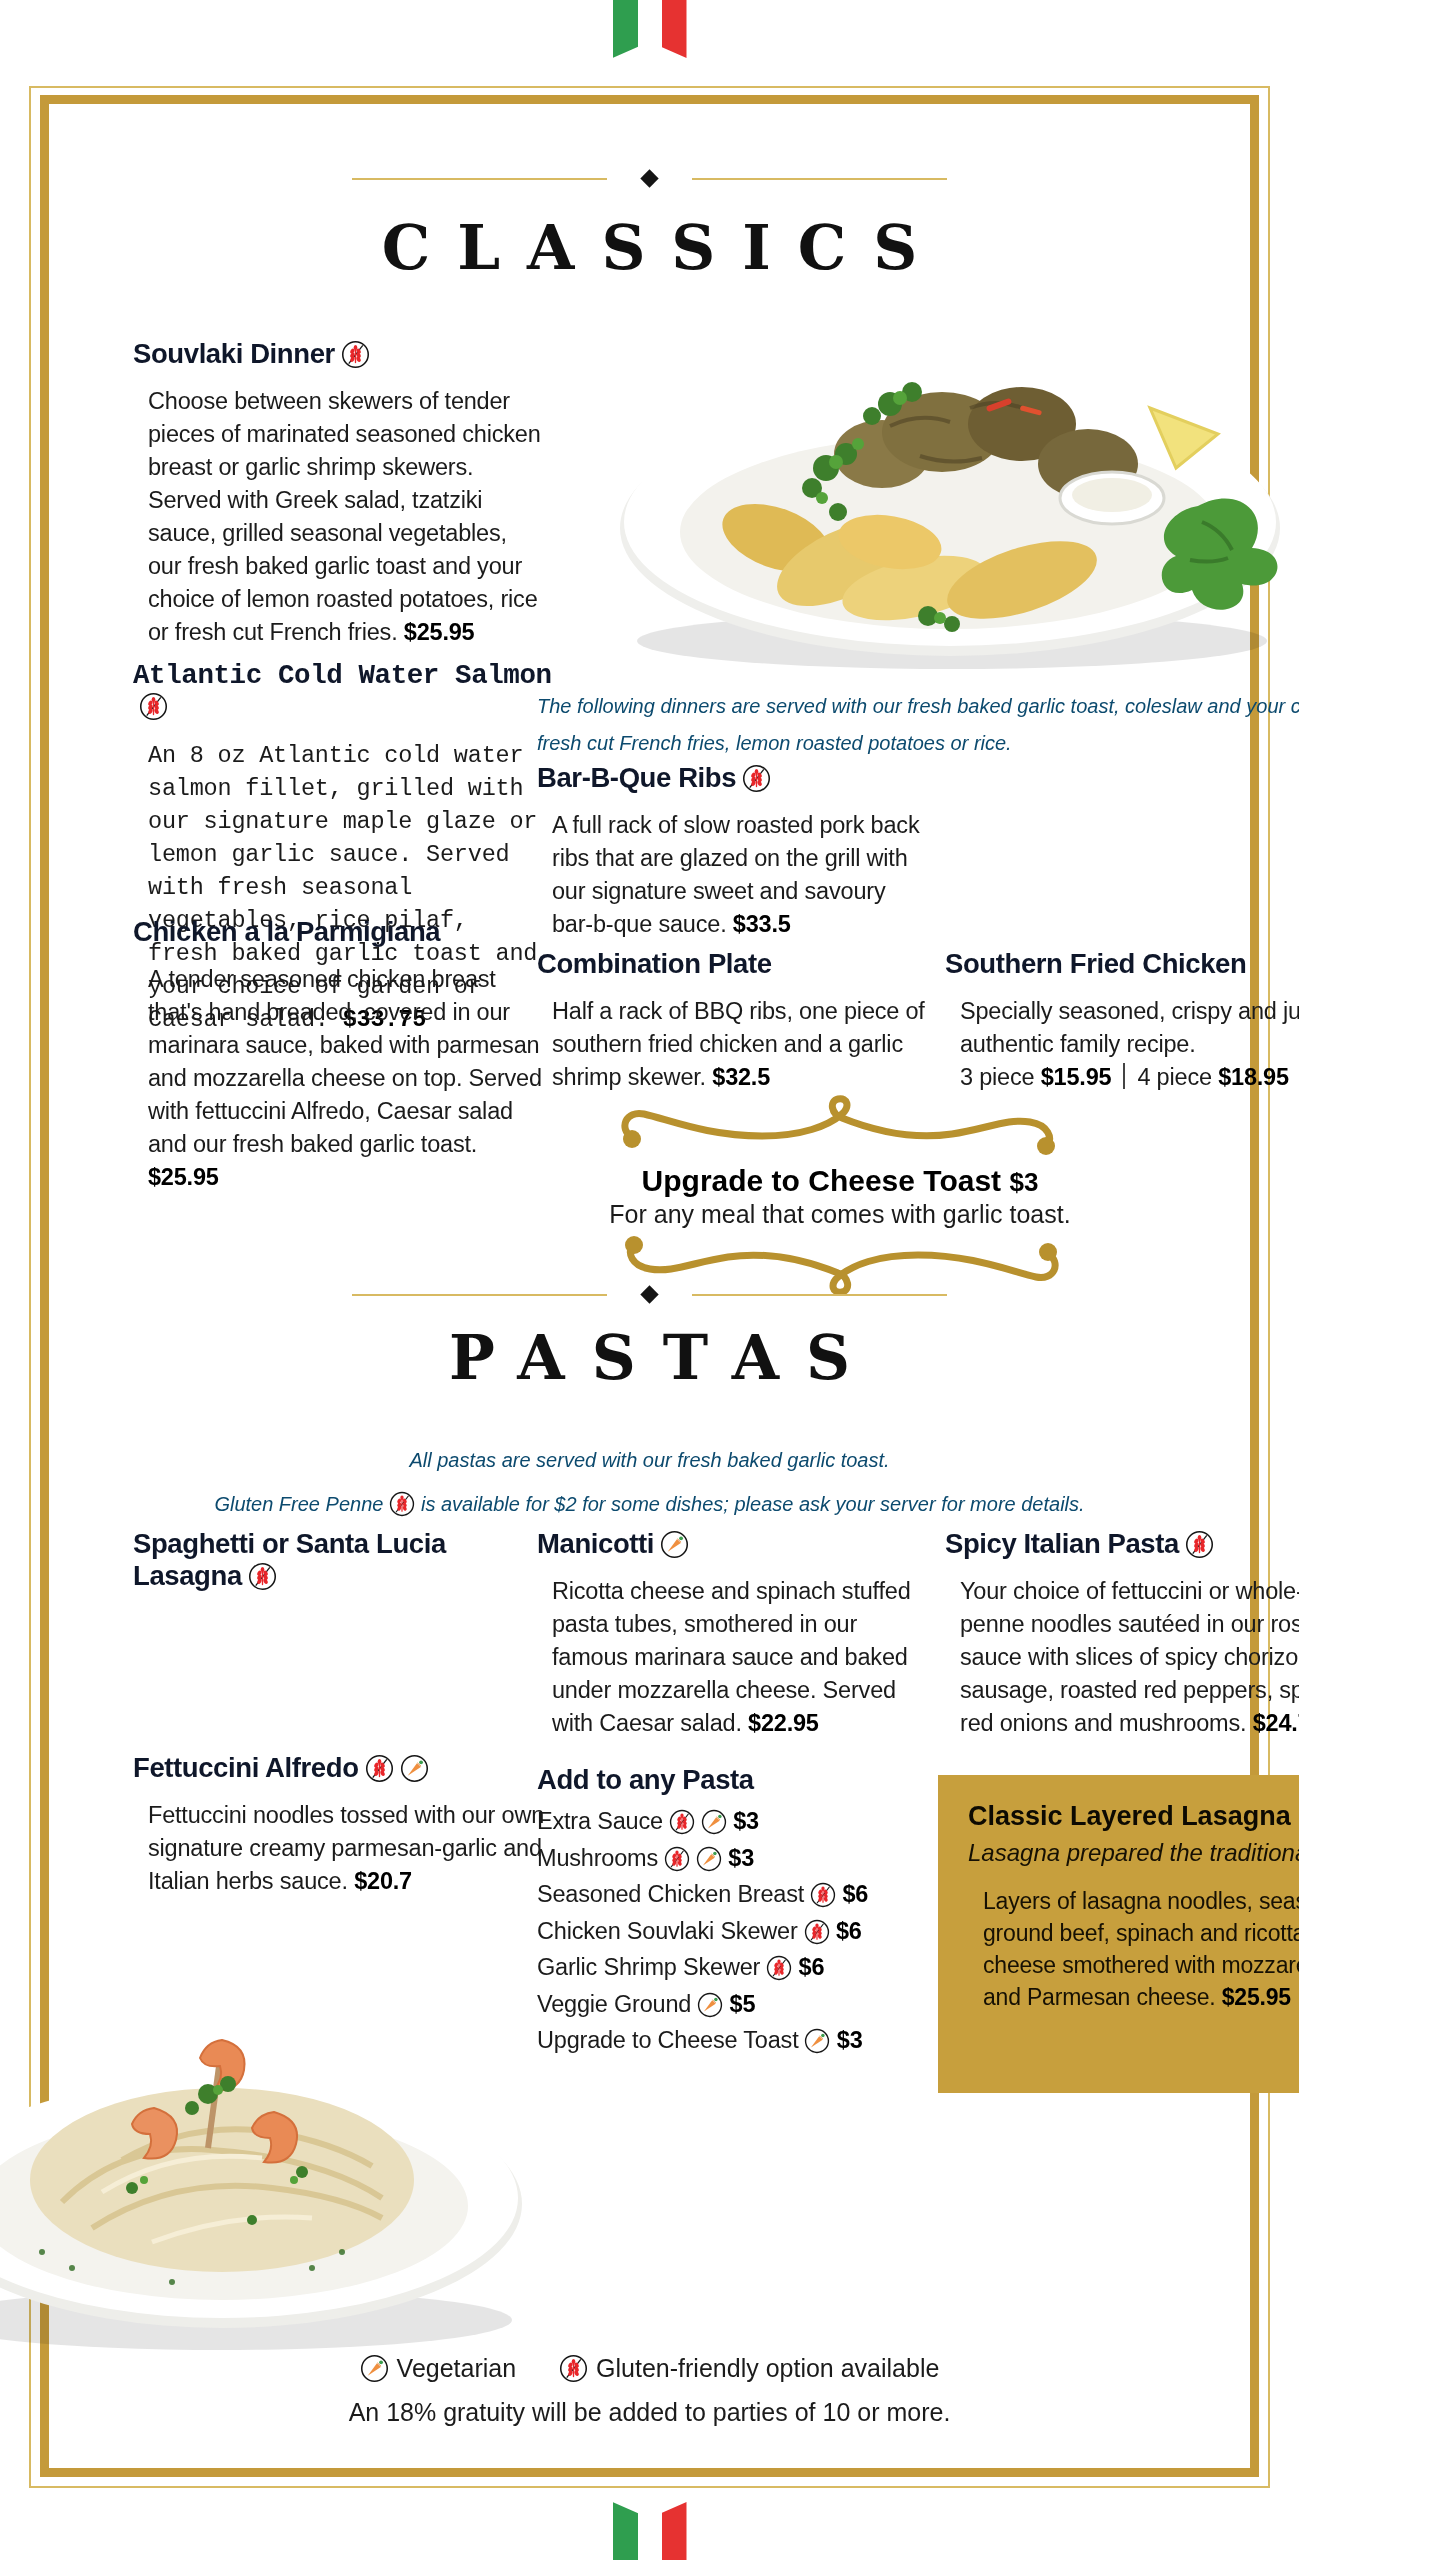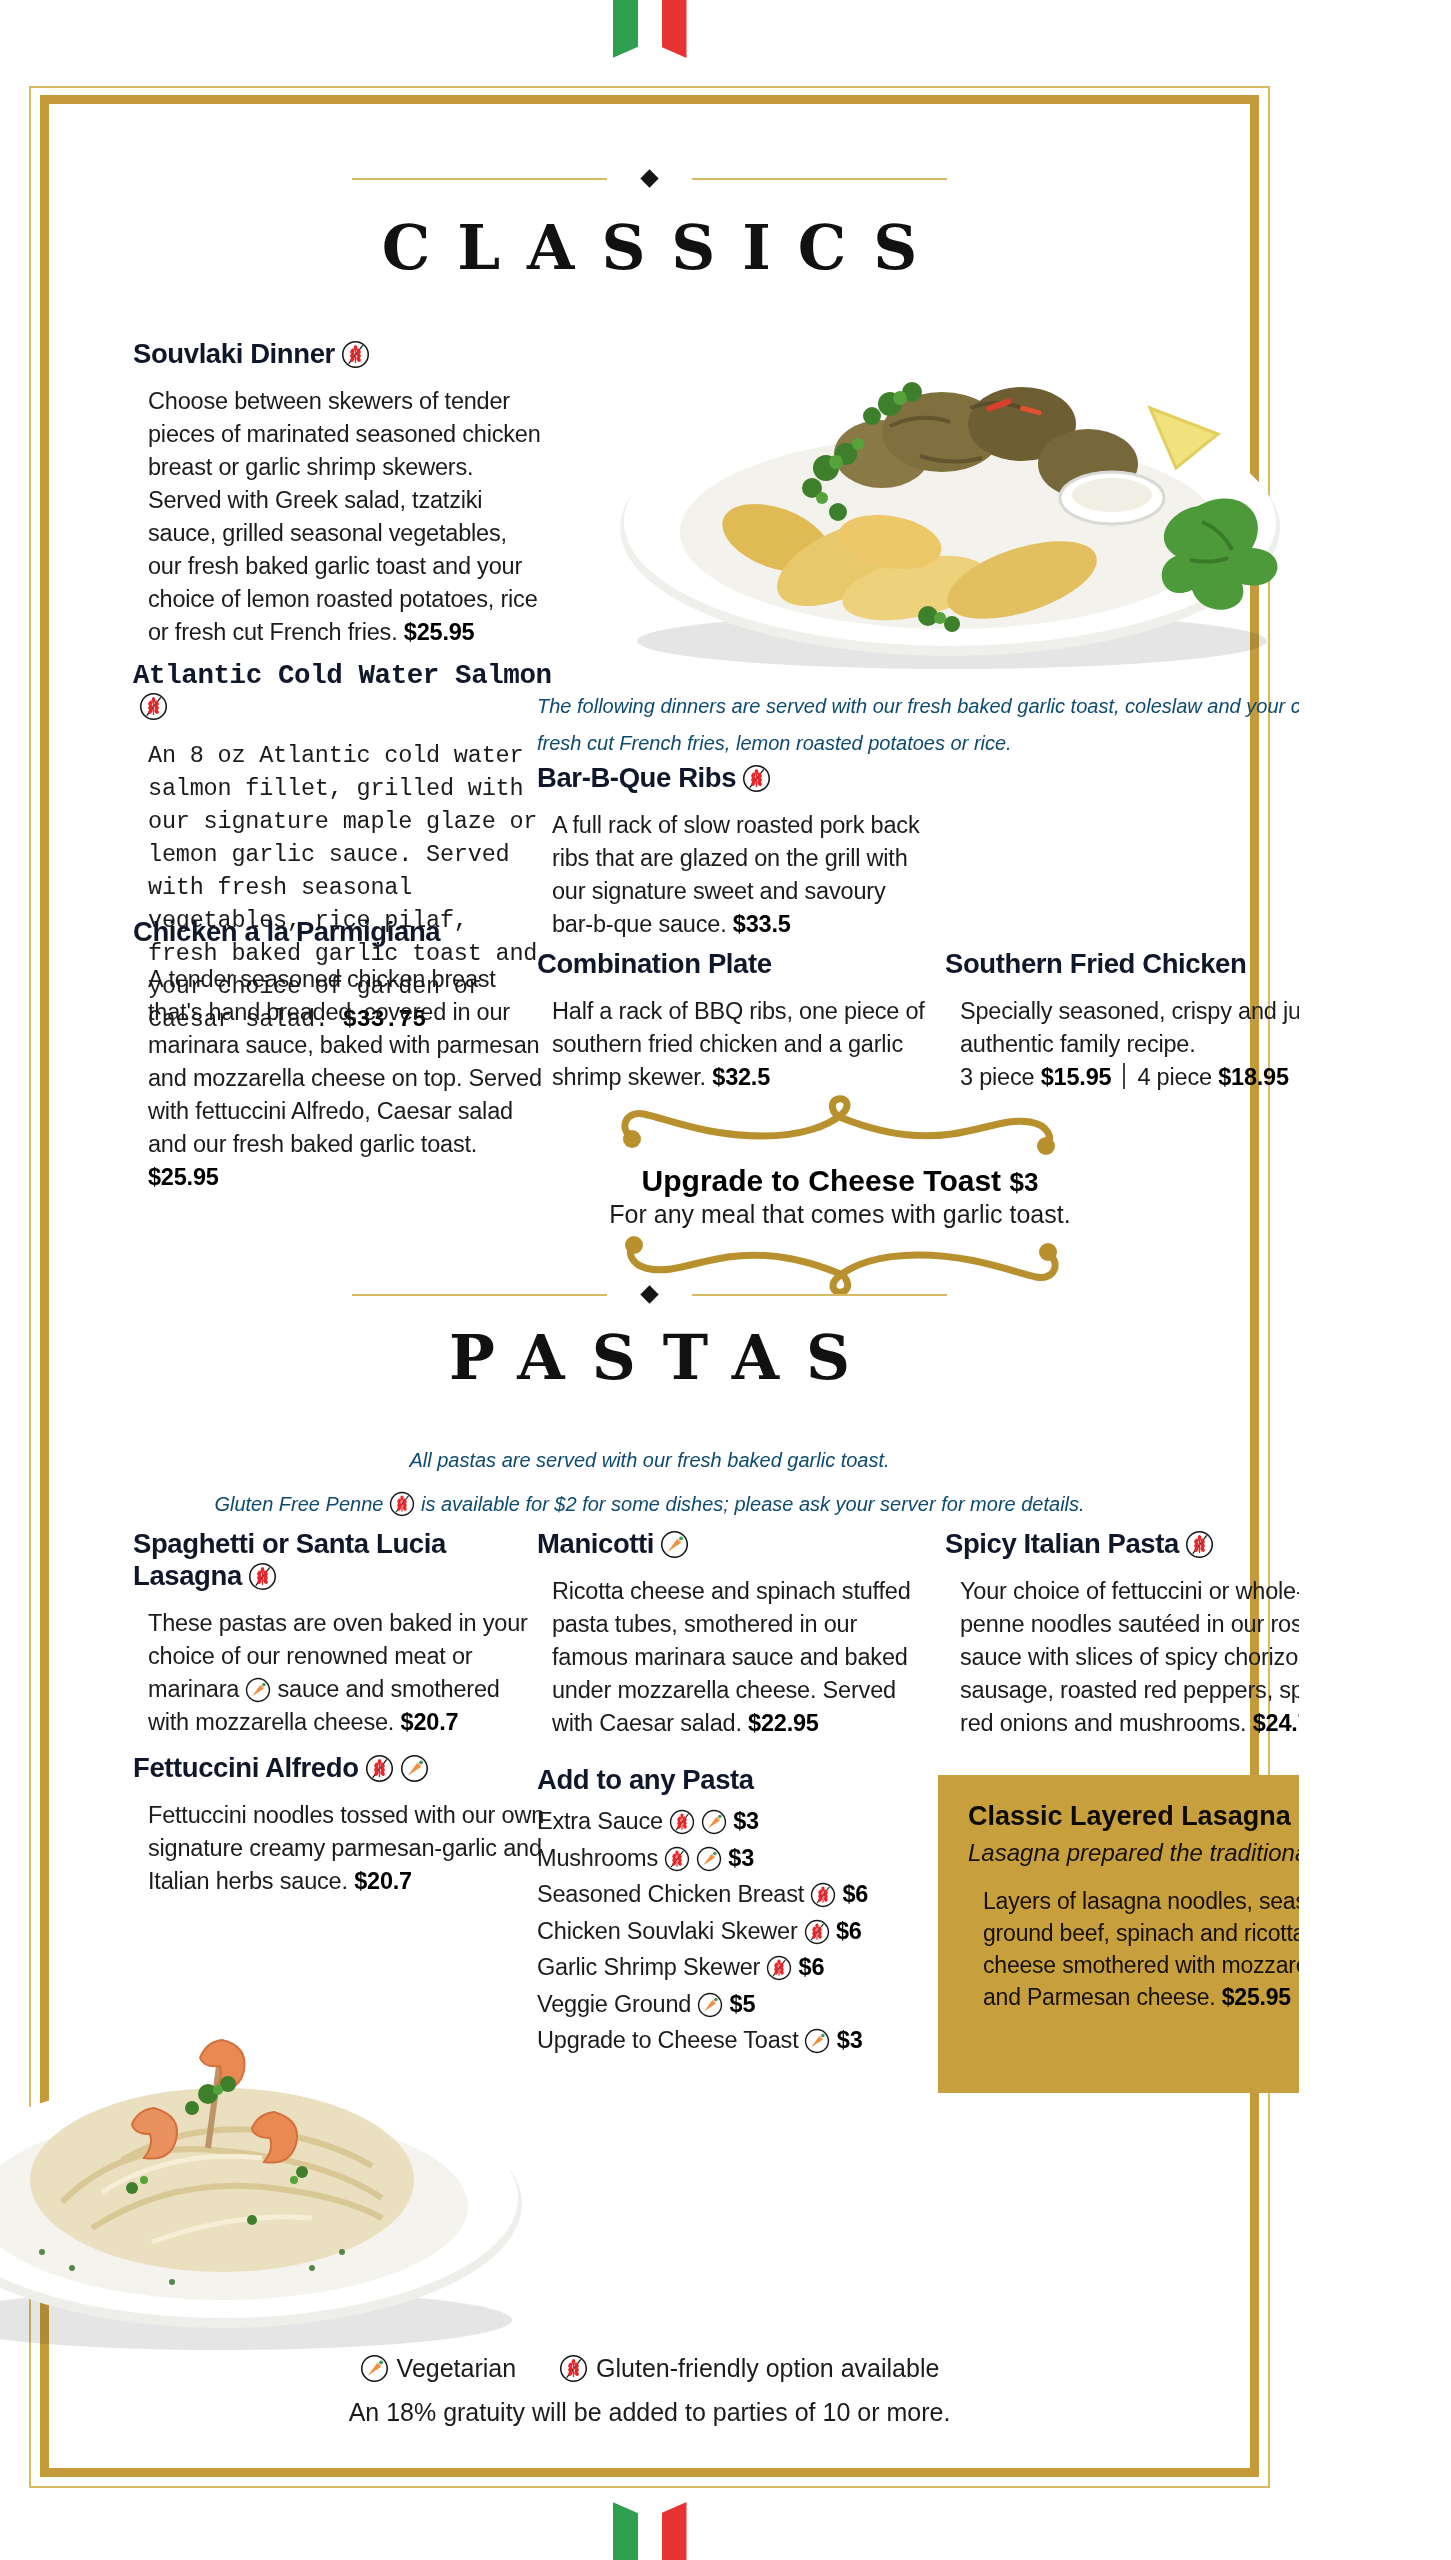--- a/index.html
+++ b/index.html
@@ -212,23 +212,20 @@
     <span>All pastas are served with our fresh baked garlic toast.</span><br>
     <span><span>Gluten Free Penne</span><span class="ic ic-sm"><svg viewBox="0 0 30 30">
             <use href="#ic-gluten"></use>
           </svg></span> <span>is available for $2 for some dishes; please ask your server for more details.</span></span>
   </div>
 
   <div class="blk" style="left:133px;top:1528px;width:428px;">
     <h3 class="ih"><span>Spaghetti or Santa Lucia Lasagna</span><span class="ic"><svg viewBox="0 0 30 30">
             <use href="#ic-gluten"></use>
           </svg></span></h3>
-    <p class="bd"><span>These pastas are oven baked in your choice of our renowned meat or marinara</span><span class="ic ic-sm"><svg viewBox="0 0 30 30">
-            <use href="#ic-veg"></use>
-          </svg></span> <span>sauce and smothered with mozzarella cheese.</span> <strong class="pr">$20.7</strong></p>
   </div>
 
   <div class="blk" style="left:133px;top:1752px;width:428px;">
     <h3 class="ih"><span>Fettuccini Alfredo</span><span class="ic"><svg viewBox="0 0 30 30">
             <use href="#ic-gluten"></use>
           </svg></span><span class="ic"><svg viewBox="0 0 30 30">
             <use href="#ic-veg"></use>
           </svg></span></h3>
     <p class="bd"><span>Fettuccini noodles tossed with our own signature creamy parmesan-garlic and Italian herbs sauce.</span> <strong class="pr">$20.7</strong></p>
   </div>

